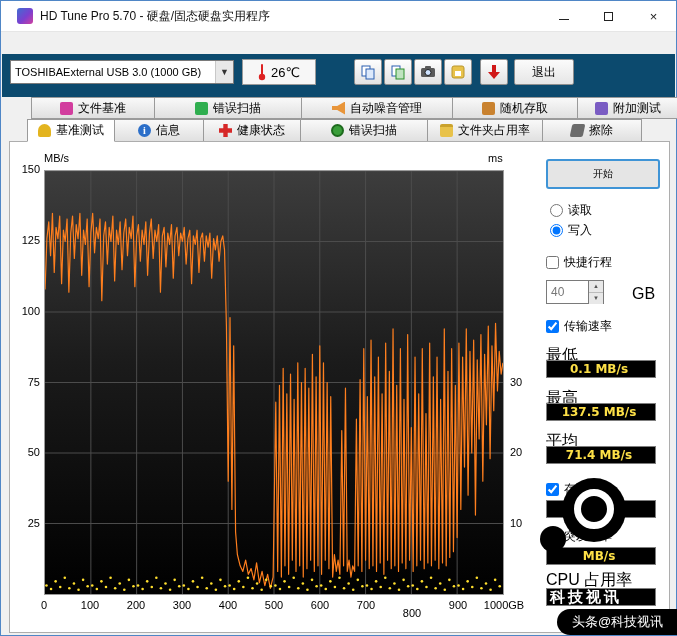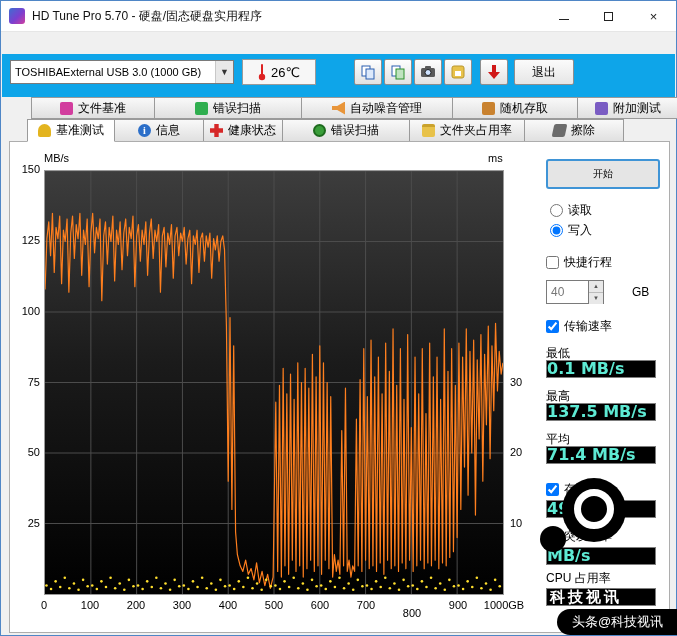--- a/index.html
+++ b/index.html
@@ -5,37 +5,37 @@
   * { box-sizing: border-box; margin: 0; padding: 0; }
   html,body { width:677px; height:636px; }
   body {
     font-family:"Liberation Sans","DejaVu Sans",sans-serif;
     font-size:12px; color:#000; background:#f0f0f0; overflow:hidden; position:relative;
   }
   .window { position:absolute; inset:0; border:1px solid #4f86c6; background:#f0f0f0; }
 
   
   .titlebar { position:absolute; left:0; top:0; right:0; height:31px; background:#fff;
-    display:flex; align-items:center; border-bottom:1px solid #e6e6e6; }
+    display:flex; align-items:center; border-bottom:1px solid #e6e6e6;padding-left:8px; }
   .app-icon { width:16px; height:16px; margin:0 7px 0 8px; border-radius:3px;
     background:linear-gradient(135deg,#3f6fd0 0%,#7b3fd0 55%,#d03f9e 100%); flex:0 0 auto; }
   .title-text { flex:1; font-size:12px; color:#111; white-space:nowrap; overflow:hidden; }
   .win-controls { display:flex; height:31px; }
   .win-btn { width:45px; height:31px; display:flex; align-items:center; justify-content:center;
     font-size:13px; color:#222; cursor:default; }
   .win-btn.min span { display:block; width:10px; border-bottom:1px solid #222; margin-top:6px; }
   .win-btn.max span { display:block; width:9px; height:9px; border:1px solid #222; }
 
   
   .menubar { position:absolute; left:1px; top:32px; right:1px; height:21px; background:#f0f0f0;
     display:flex; align-items:center; padding-left:4px; }
   .menu-item { padding:2px 8px; }
 
   
-  .toolbar { position:absolute; left:1px; top:53px; right:1px; height:43px; background:#0ea5e9;
+  .toolbar { position:absolute; left:1px; top:53px; right:1px; height:43px; background:#0c4a6e;
     display:flex; align-items:center; }
   .combo { position:absolute; left:8px; top:6px; width:224px; height:24px; background:#fff;
     border:1px solid #7a7a7a; display:flex; align-items:center; }
   .combo-text { flex:1; padding:0 4px; font-size:11px; white-space:nowrap; overflow:hidden; }
   .combo-arrow { width:18px; height:100%; border-left:1px solid #c8c8c8; background:#e8e8e8;
     display:flex; align-items:center; justify-content:center; font-size:9px; color:#333; }
   .temp-box { position:absolute; left:240px; top:5px; width:74px; height:26px; background:#f7f7f7;
     border:1px solid #9a9a9a; display:flex; align-items:center; justify-content:center; gap:5px; font-size:13px; }
   .tb-btn { position:absolute; top:5px; width:28px; height:26px; border:1px solid #8e8e8e; border-radius:2px;
     background:linear-gradient(#fefefe,#e2e2e2); display:flex; align-items:center; justify-content:center; }
@@ -74,28 +74,28 @@
     border:1px solid #9a9a9a; }
   #plot svg { display:block; width:100%; height:100%; }
   .ytick-l { position:absolute; width:28px; text-align:right; font-size:11px; }
   .ytick-r { position:absolute; left:0; font-size:11px; }
   .xtick   { position:absolute; transform:translateX(-50%); font-size:11px; }
   #axisL { position:absolute; left:2px;  top:28px; width:28px; height:425px; }
   #axisR { position:absolute; left:500px; top:28px; width:30px; height:425px; }
   #axisB { position:absolute; left:34px; top:457px; width:480px; height:16px; }
 
   
-  .rp-label { position:absolute; font-size:12px; }
+  .rp-label { position:absolute; font-size:16px; }
   .check-row { position:absolute; display:flex; align-items:center; gap:5px; font-size:12px; }
   .check-row input { width:13px; height:13px; }
   .start-btn { position:absolute; left:536px; top:9px; width:114px; height:30px;
     background:#e5e5e5; border:2px solid #3f94d6; border-radius:3px; font-size:10px;
     display:flex; align-items:center; justify-content:center; font-family:inherit;margin-top:8px; }
   .vbox { position:absolute; width:110px; height:18px; background:#000; border:1px solid #7d7d7d;
-    color:#5eead4; font-weight:bold; font-size:16px; line-height:16px; text-align:left;
+    color:#fde047; font-weight:bold; font-size:12px; line-height:16px; text-align:center;
     padding-right:4px; font-family:"DejaVu Sans",sans-serif; }
   .numwrap { position:absolute; left:536px; top:138px; width:58px; height:24px; display:flex; }
   .numwrap input { width:42px; height:24px; border:1px solid #7a7a7a; border-right:none;
     font-size:12px; padding:0 4px; color:#777; font-family:inherit; }
   .spinner { width:16px; height:24px; border:1px solid #7a7a7a; display:flex; flex-direction:column; }
   .spinner span { flex:1; font-size:6px; line-height:11px; text-align:center; background:#e8e8e8; color:#555; }
   .spinner span + span { border-top:1px solid #bbb; }
 
   
   .wm { position:absolute; pointer-events:none; z-index:40; }
@@ -198,21 +198,21 @@
 
   <div class="tabrow tabrow2">
     <div class="tab active" style="width:88px">
       <span class="ticon i-meter"></span>
       <span>基准测试</span>
     </div>
     <div class="tab" style="width:90px">
       <span class="ticon i-info">i</span>
       <span>信息</span>
     </div>
-    <div class="tab" style="width:80px">
+    <div class="tab" style="width:98px">
       <span class="ticon i-health"></span>
       <span>健康状态</span>
     </div>
     <div class="tab" style="width:128px">
       <span class="ticon i-scan"></span>
       <span>错误扫描</span>
     </div>
     <div class="tab" style="width:116px">
       <span class="ticon i-folder"></span>
       <span>文件夹占用率</span>

